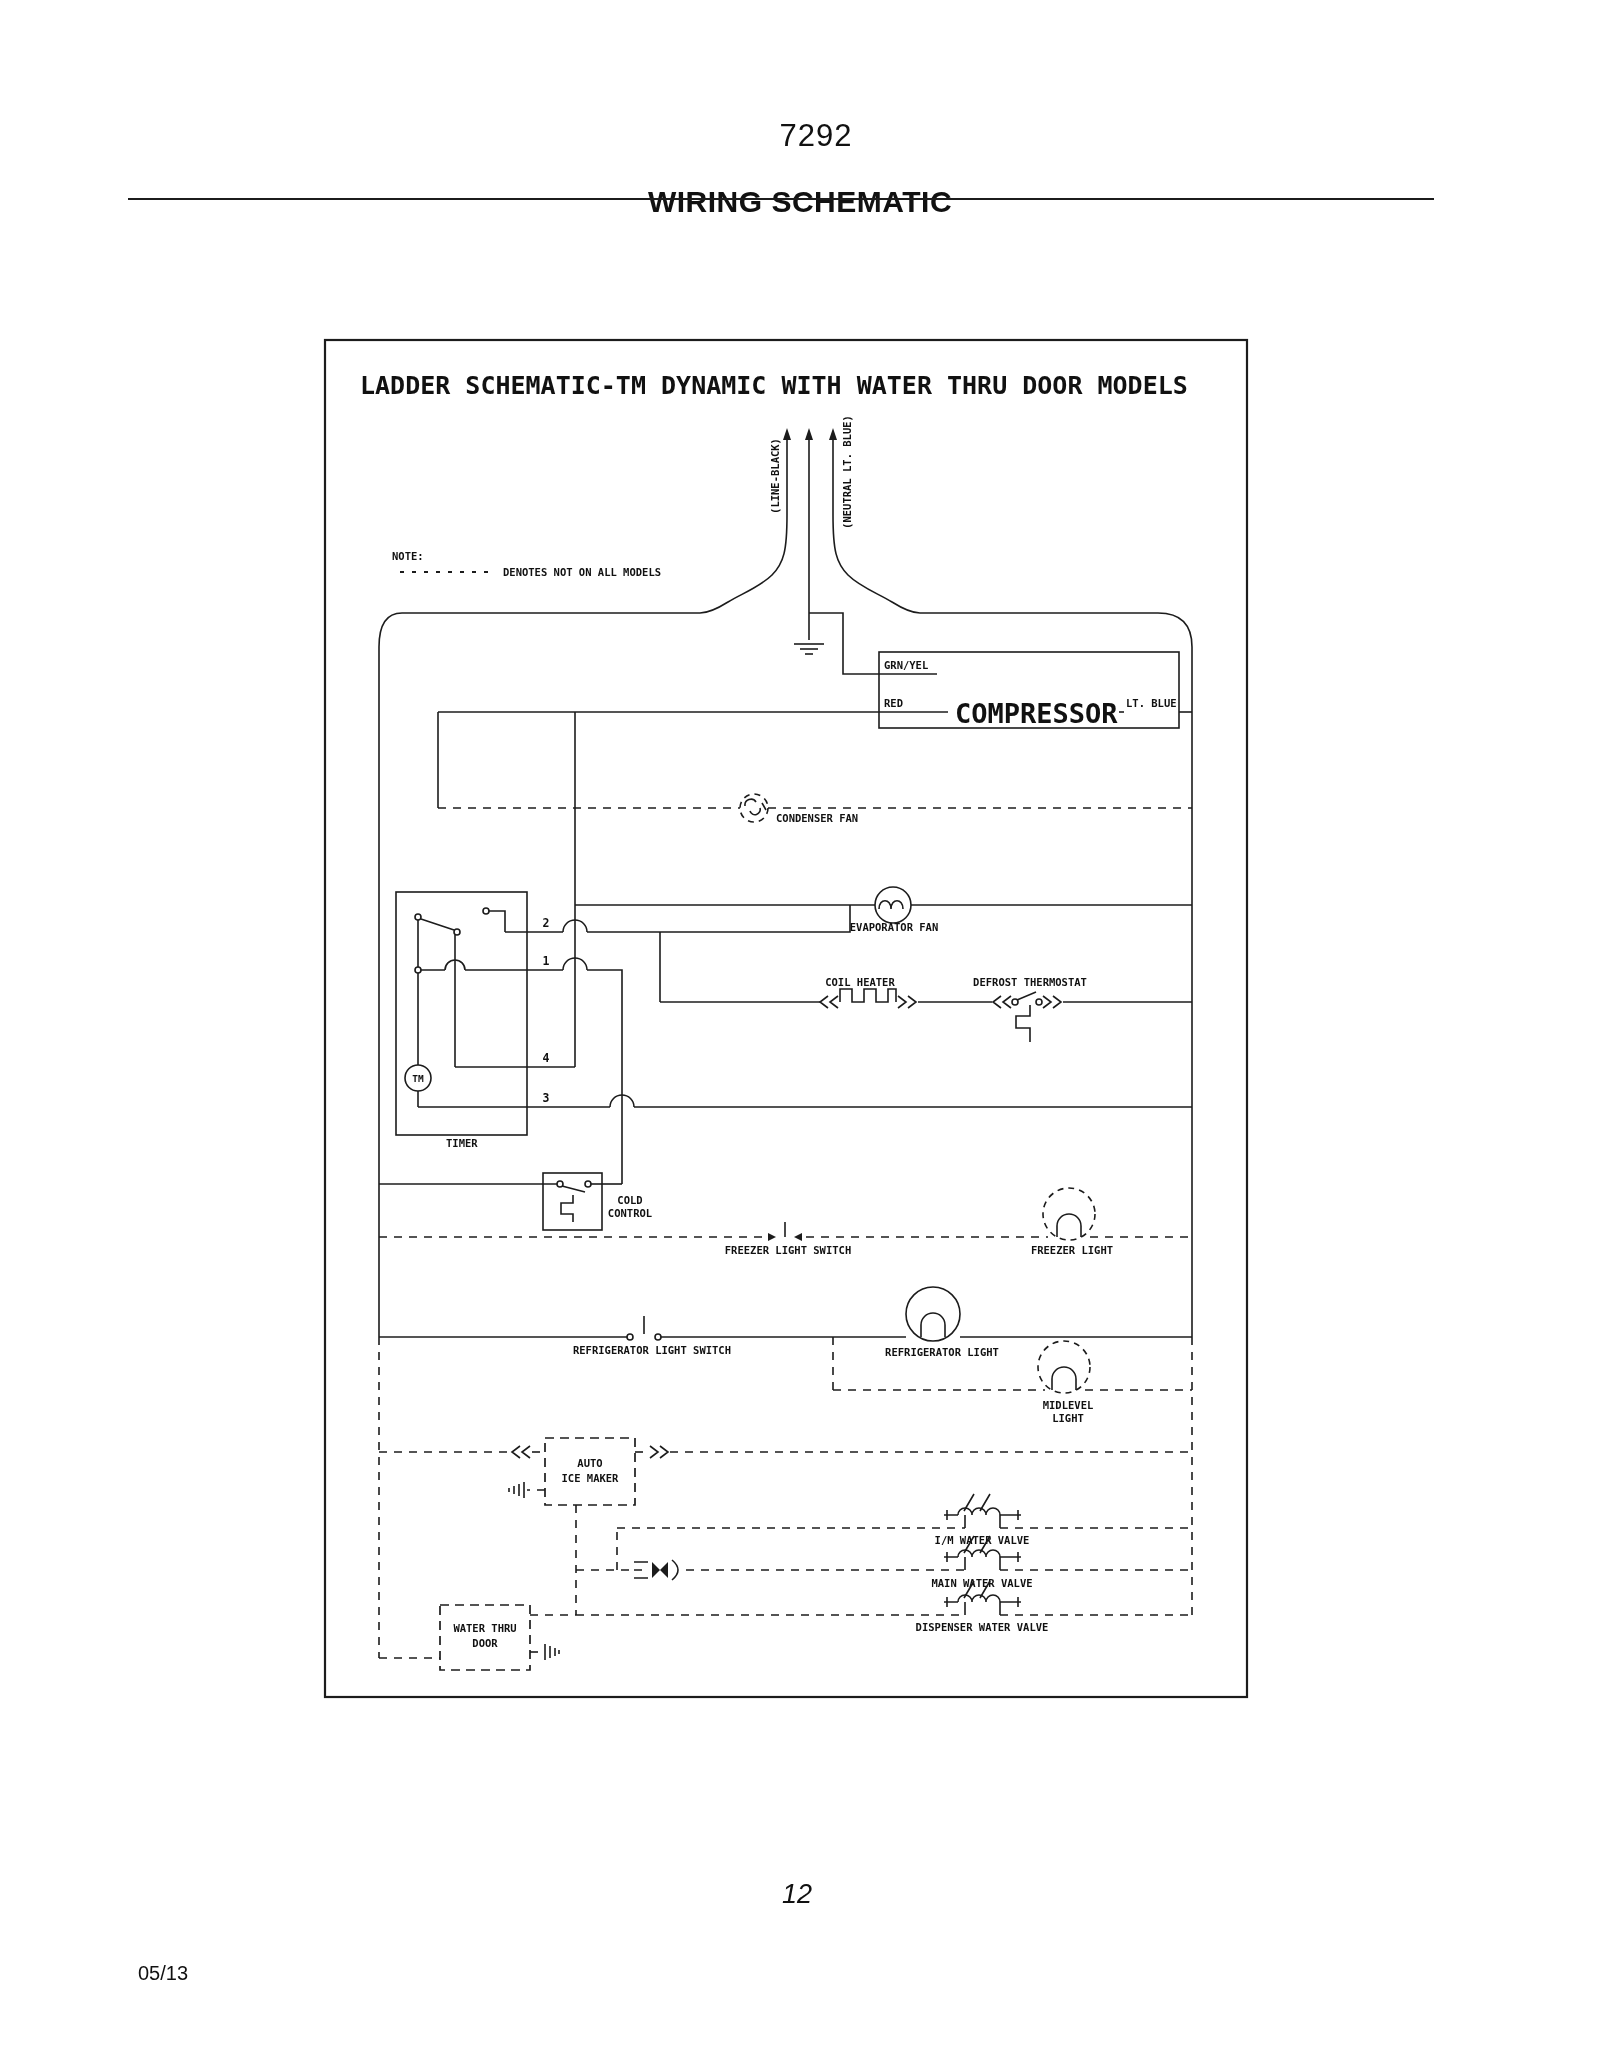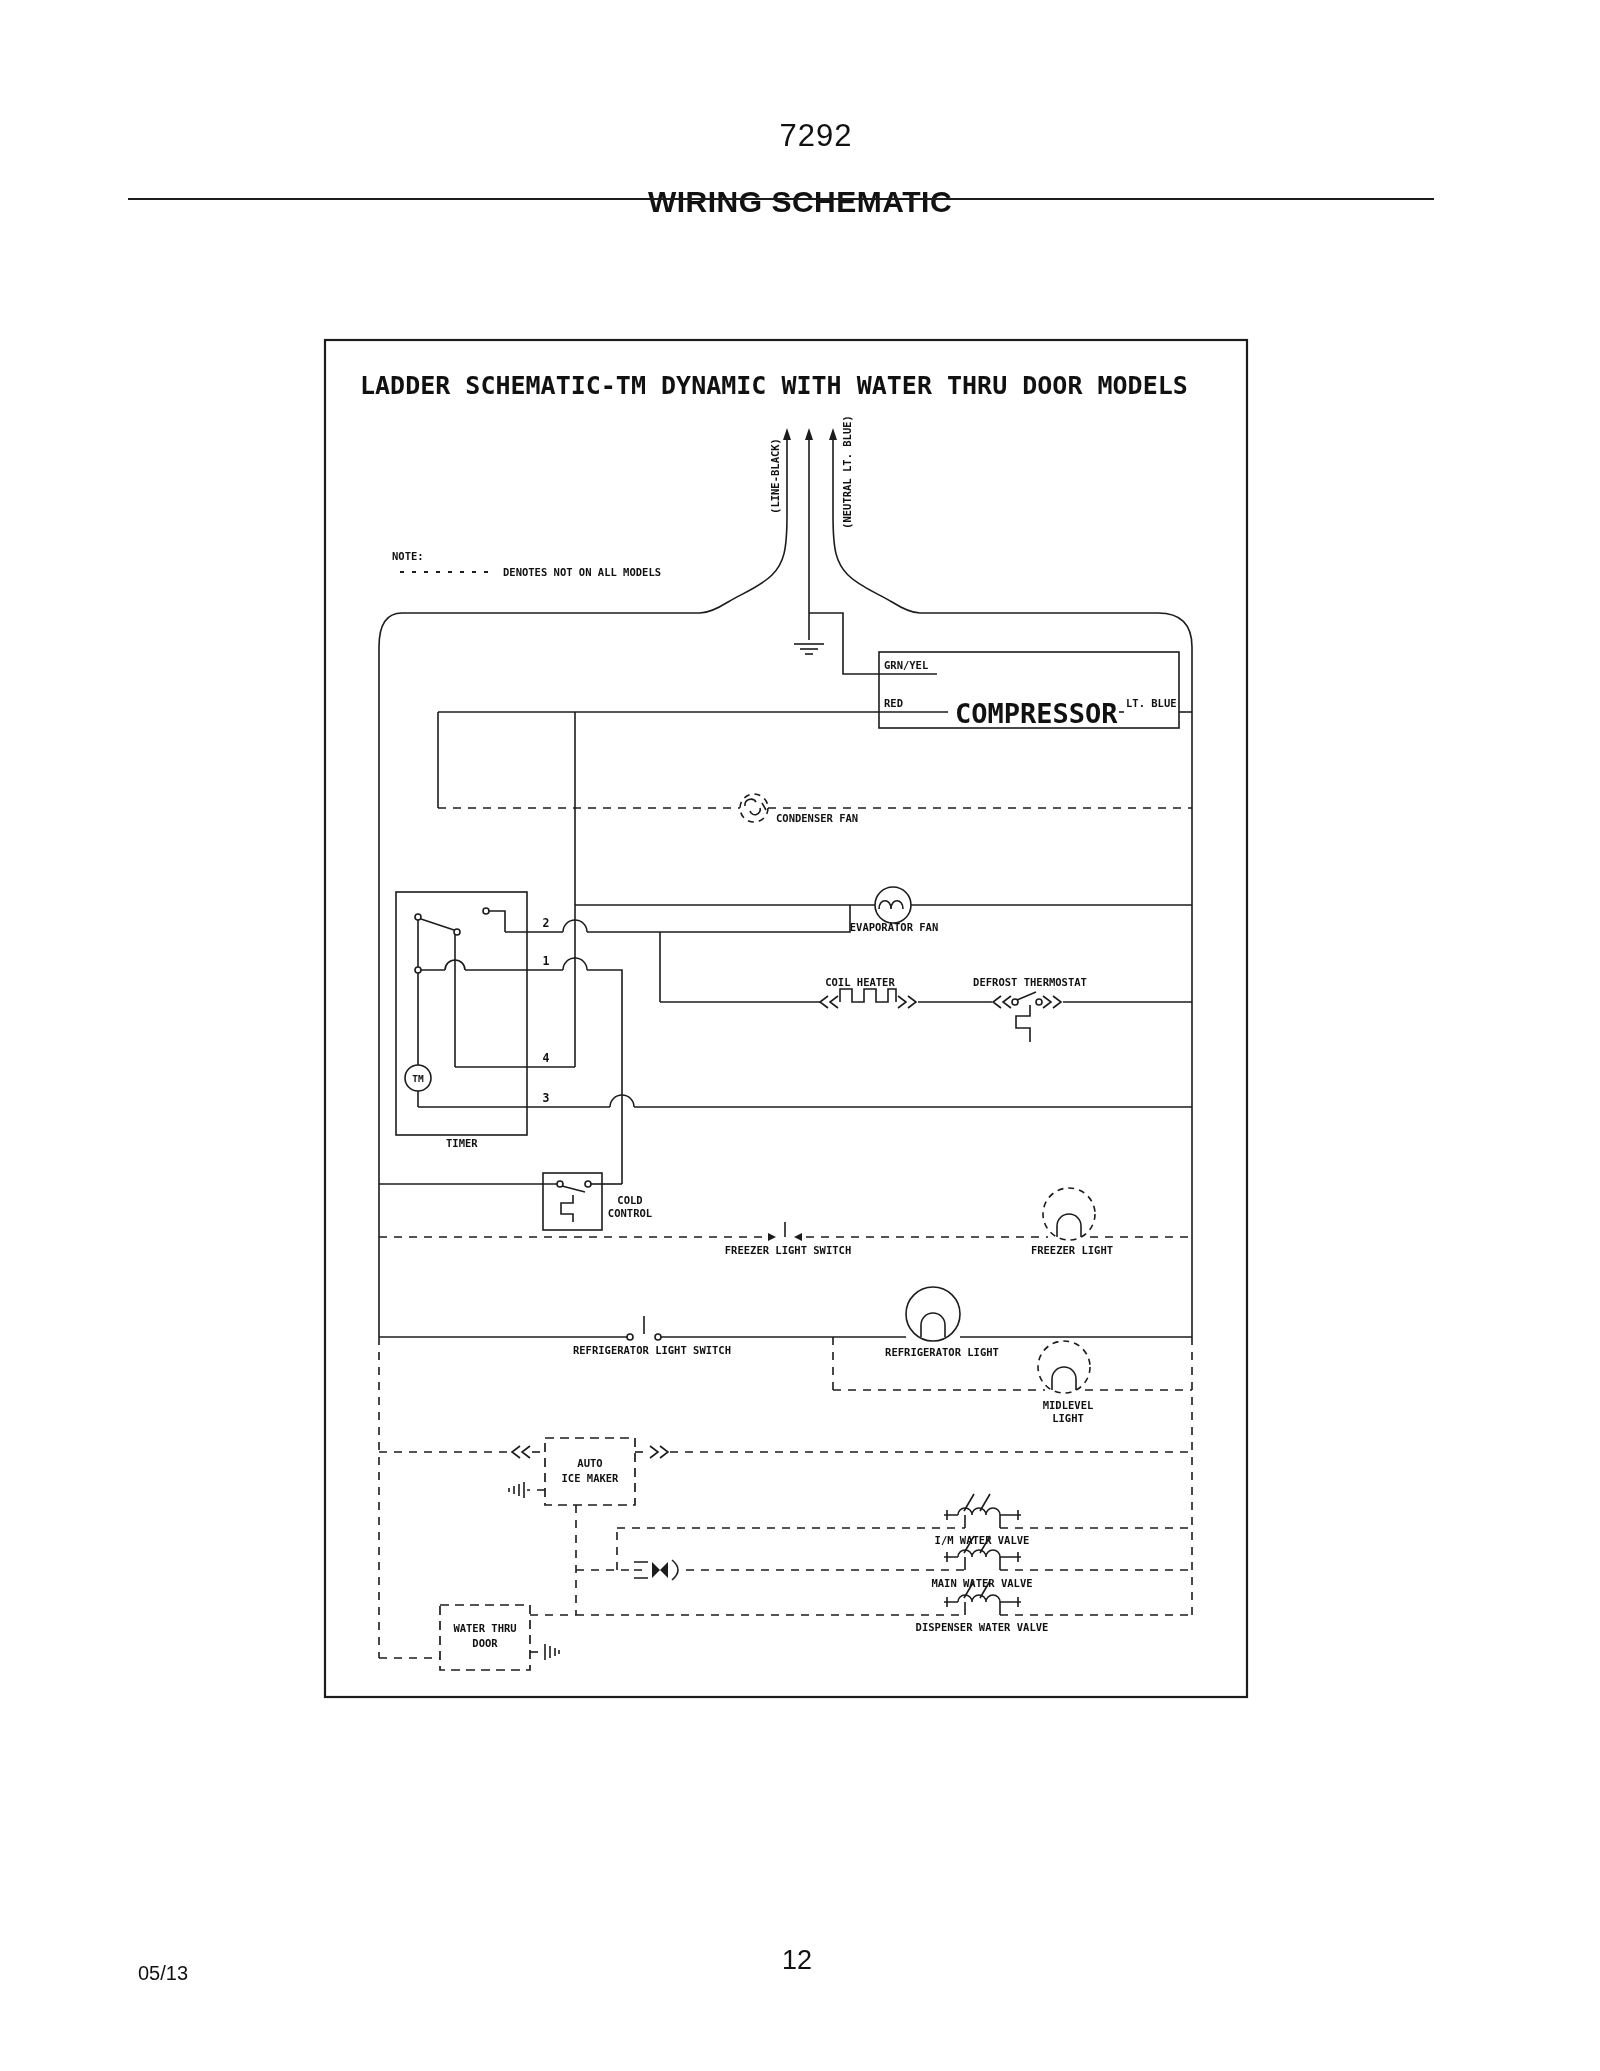--- a/index.html
+++ b/index.html
@@ -12,21 +12,21 @@
     font-size:31px; letter-spacing:1px;
   }
   .hdr-title {
     position:absolute; top:156px; left:0; width:100%; text-align:center;
     font-size:30px; font-weight:bold; letter-spacing:0.5px;margin-top:29px;
   }
   .hdr-rule {
     position:absolute; top:198px; left:128px; width:1306px; height:2px; background:#1c1c1c;
   }
   .footer-date { position:absolute; top:1962px; left:138px; font-size:20px; }
-  .footer-page { position:absolute; top:1945px; left:782px; font-size:27px; }
+  .footer-page { position:absolute; top:1879px; left:782px; font-size:27px;font-style:italic; }
   svg.schem { position:absolute; left:0; top:0; }
 
   
   .w  { stroke:#1c1c1c; stroke-width:1.6; fill:none; }
   .wd { stroke:#1c1c1c; stroke-width:1.6; fill:none; stroke-dasharray:8,7; }
   .cd { stroke:#1c1c1c; stroke-width:1.6; fill:none; stroke-dasharray:6,5; }
   .bd { stroke:#1c1c1c; stroke-width:1.7; fill:none; stroke-dasharray:9,6; }
   .nd { stroke:#1c1c1c; stroke-width:2; fill:none; stroke-dasharray:4,8; }
   .fill { fill:#1c1c1c; stroke:none; }
 

